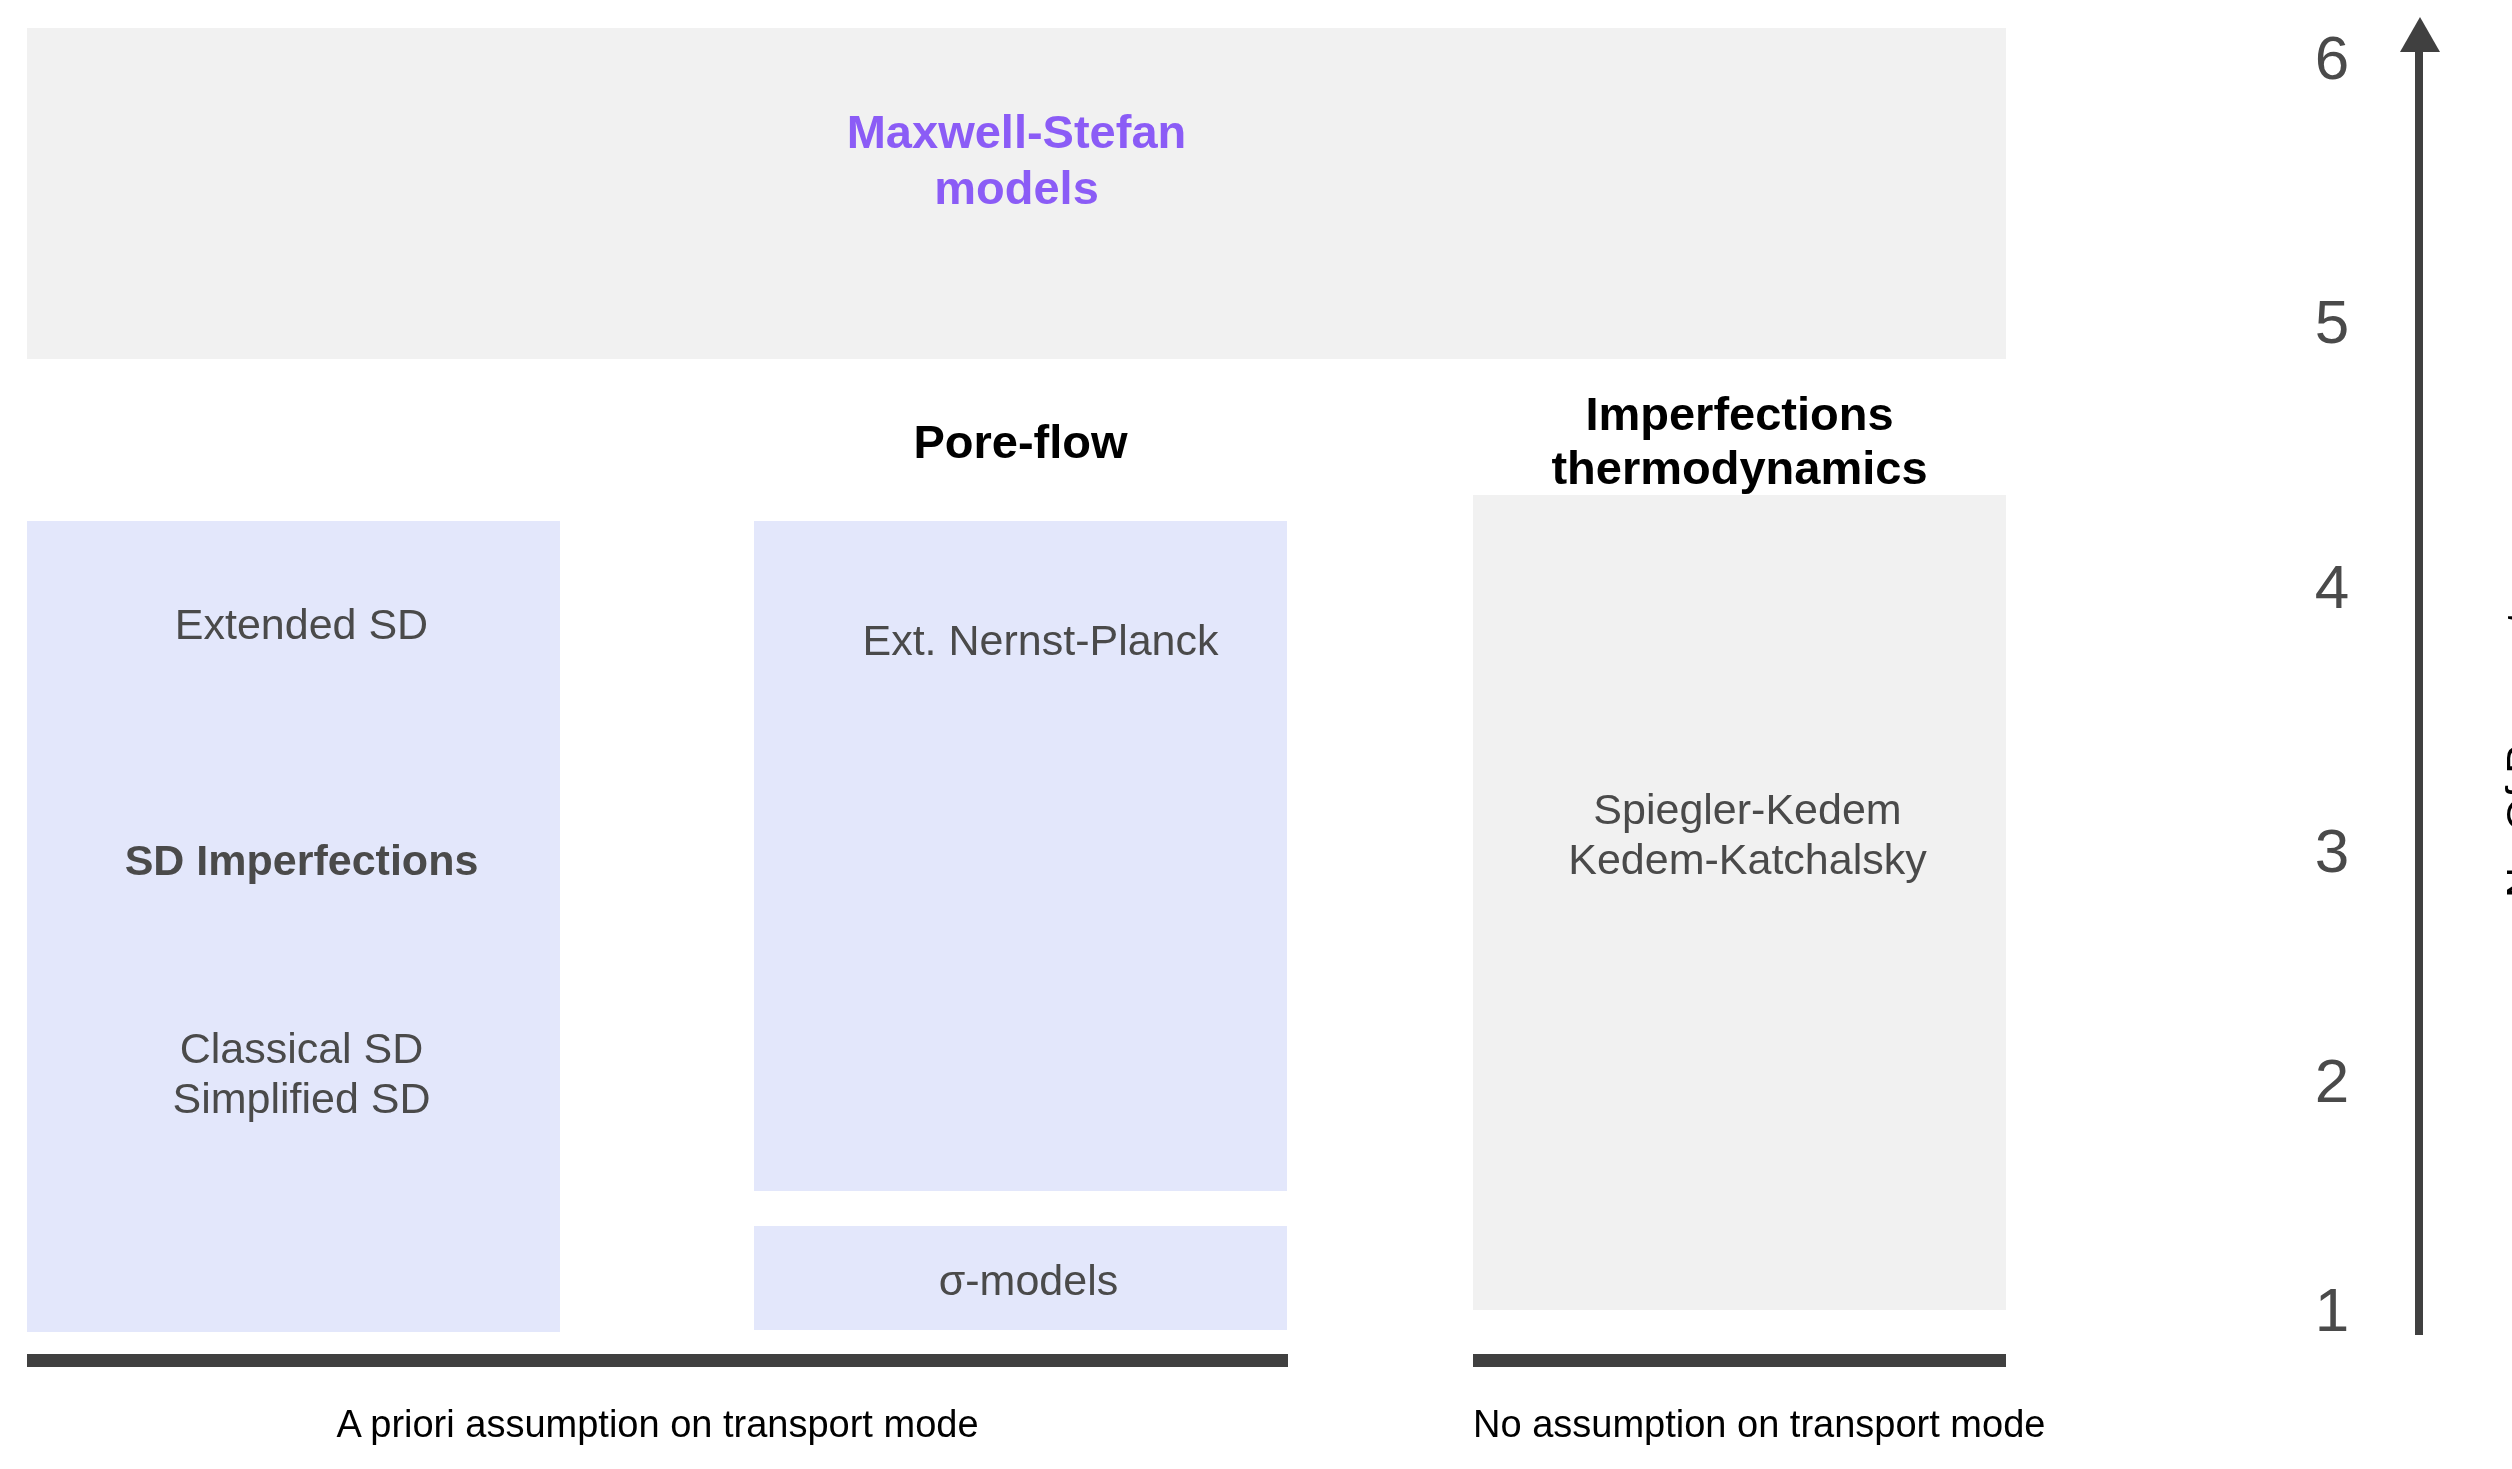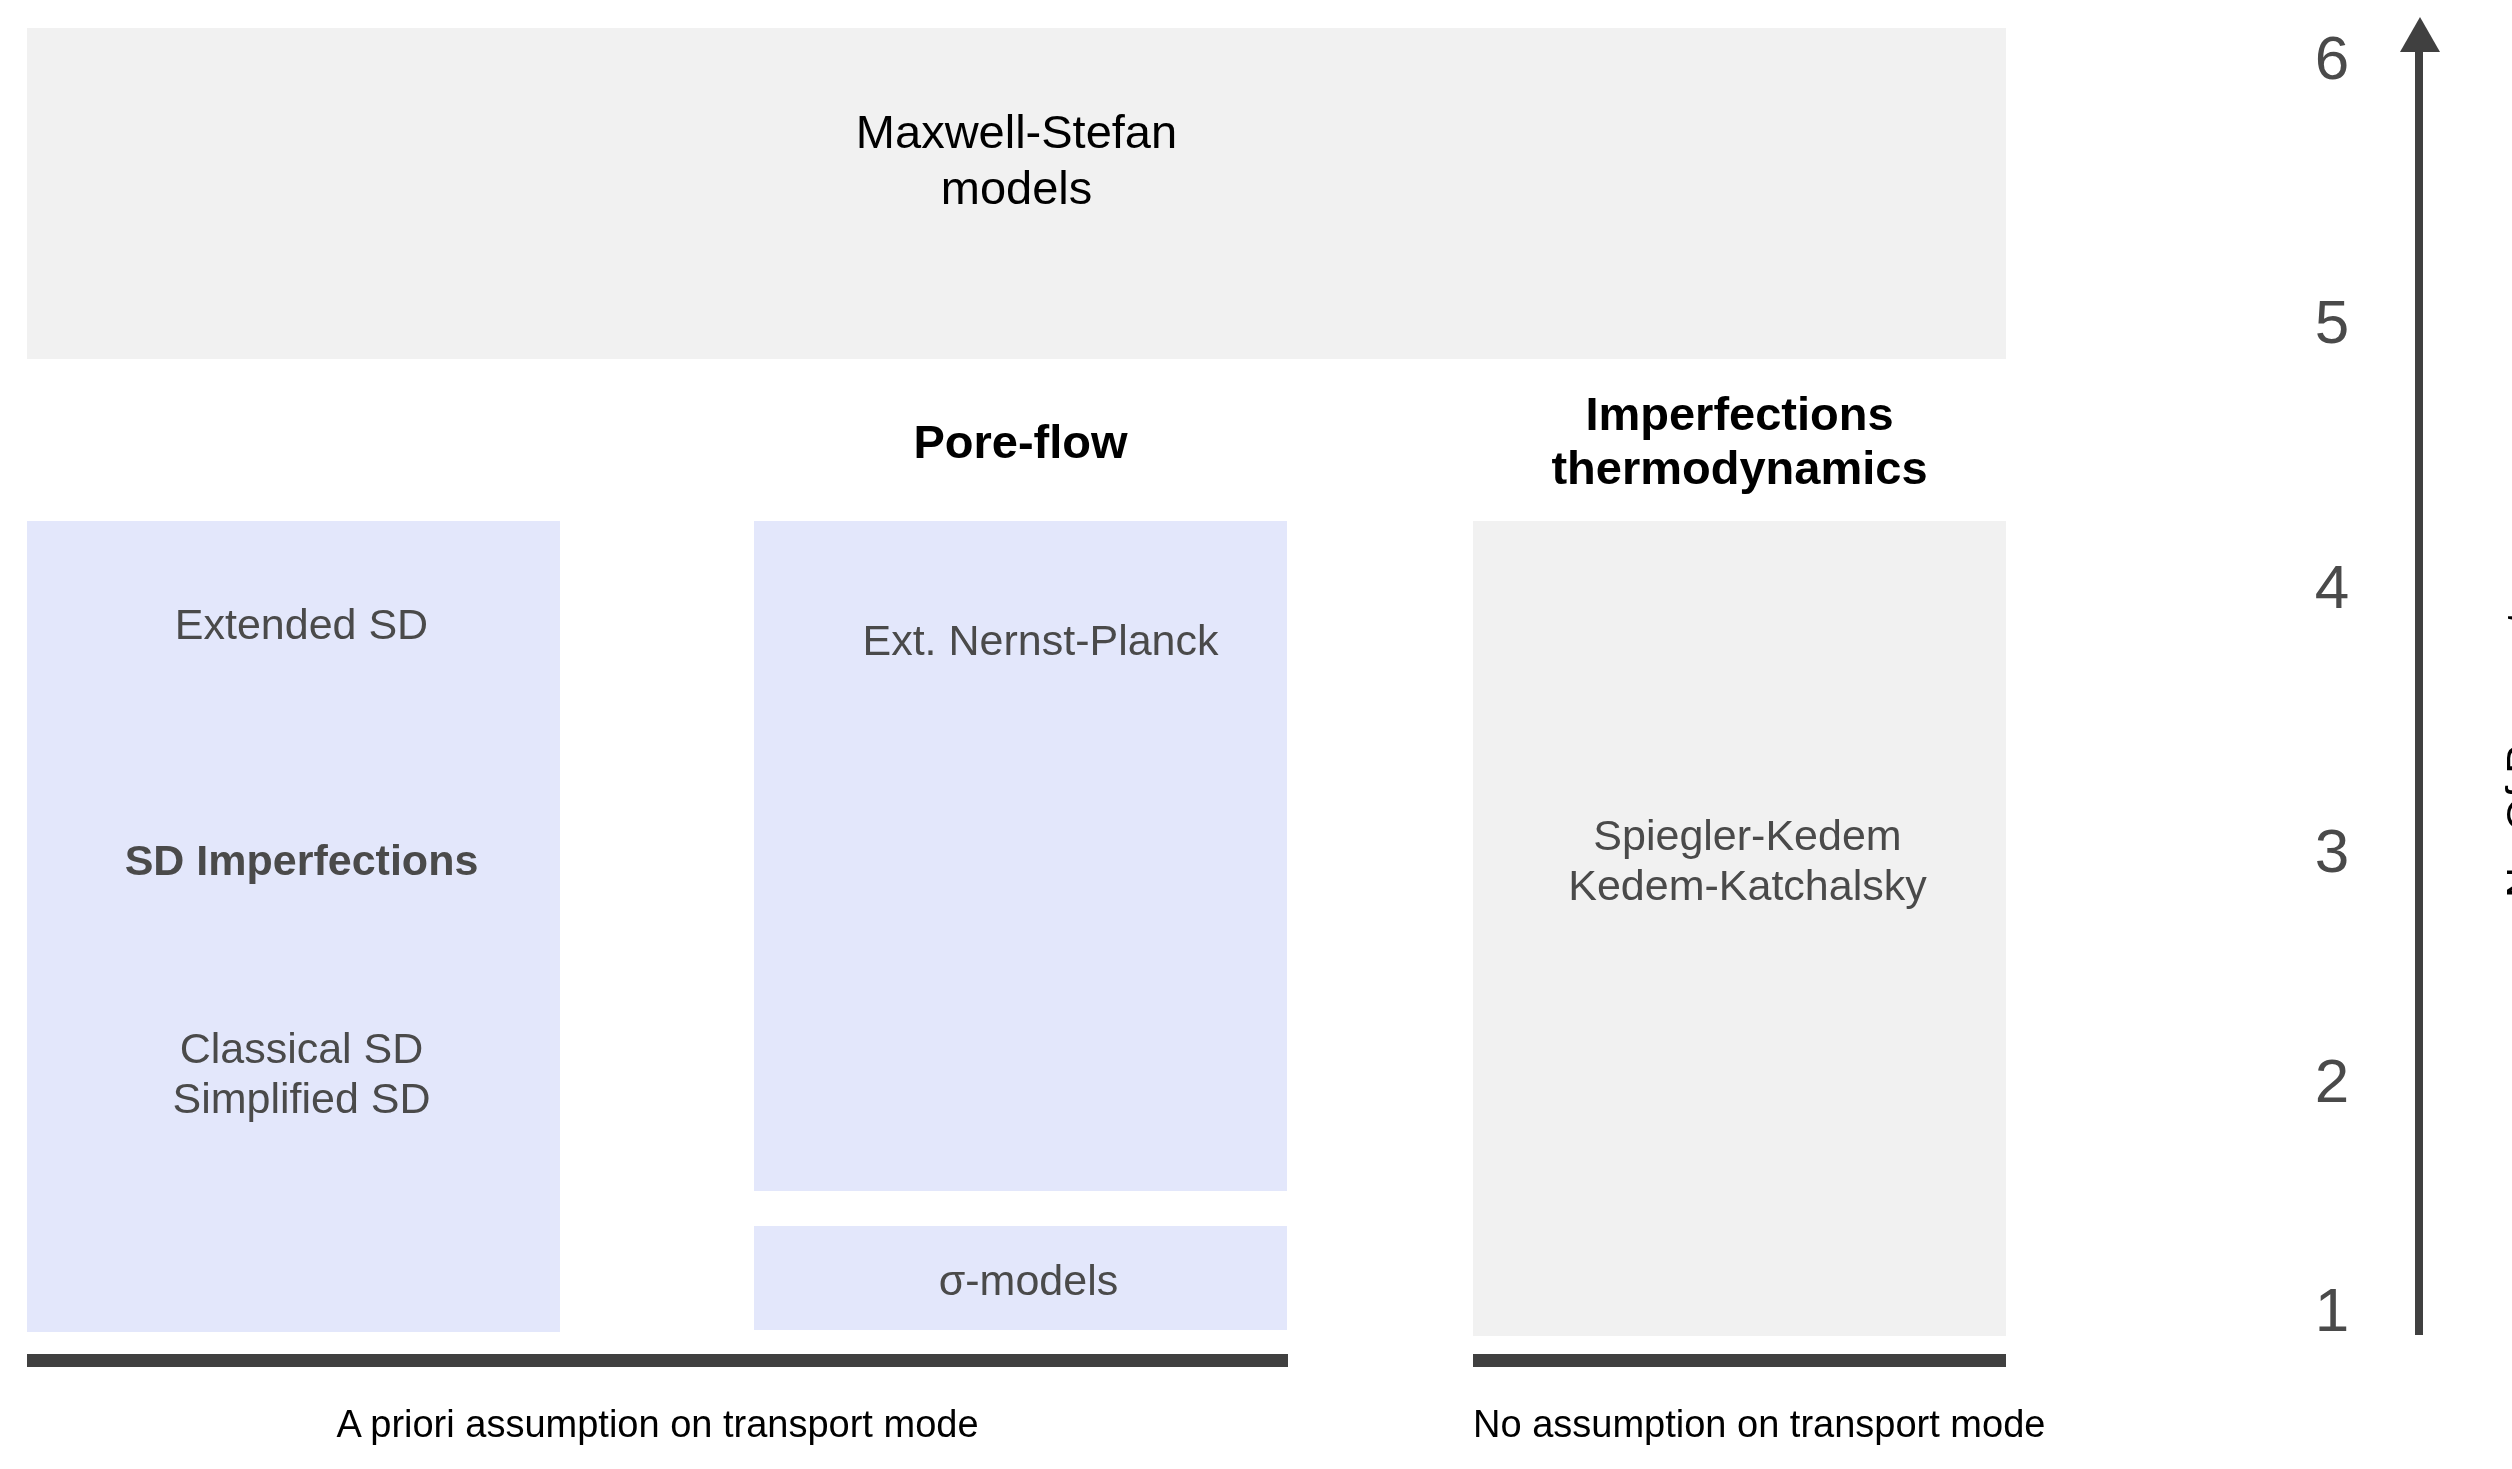--- a/index.html
+++ b/index.html
@@ -52,22 +52,22 @@
     line-height: 1.14;
     white-space: pre-line;
   }
 
   
   .ms-title {
     position: absolute;
     left: 0;
     width: 100%;
     text-align: center;
-    color: #000000;
-    font-weight: normal;
+    color: #8b5cf6;
+    font-weight: bold;
     font-size: 47px;
     line-height: 1.2;
     white-space: pre-line;
   }
 
   
   .base-bar {
     position: absolute;
     background: #404040;
     height: 13px;
@@ -139,21 +139,21 @@
     <div class="model-label" style="top:94px;padding-left:12px;">Ext. Nernst-Planck</div>
   </div>
 
   <div class="box box-blue" style="left:754px; top:1226px; width:533px; height:104px;">
     <div class="model-label" style="top:29px;">σ-models</div>
   </div>
 
   <div class="col-title" style="left:1473px; top:387px; width:533px;">Imperfections
 thermodynamics</div>
 
-  <div class="box box-gray" style="left:1473px; top:521px; width:533px; height:815px;">
+  <div class="box box-gray" style="left:1473px; top:495px; width:533px; height:815px;">
     <div class="model-label" style="top:289px;">Spiegler-Kedem
 Kedem-Katchalsky</div>
   </div>
 
   <div class="base-bar" style="left:27px; top:1354px; width:1261px;"></div>
   <div class="base-bar" style="left:1473px; top:1354px; width:533px;"></div>
 
   <div class="foot-caption" style="left:27px; top:1402px; width:1261px;">A priori assumption on transport mode</div>
   <div class="foot-caption" style="left:1473px; top:1402px; width:533px;">No assumption on transport mode</div>
 

